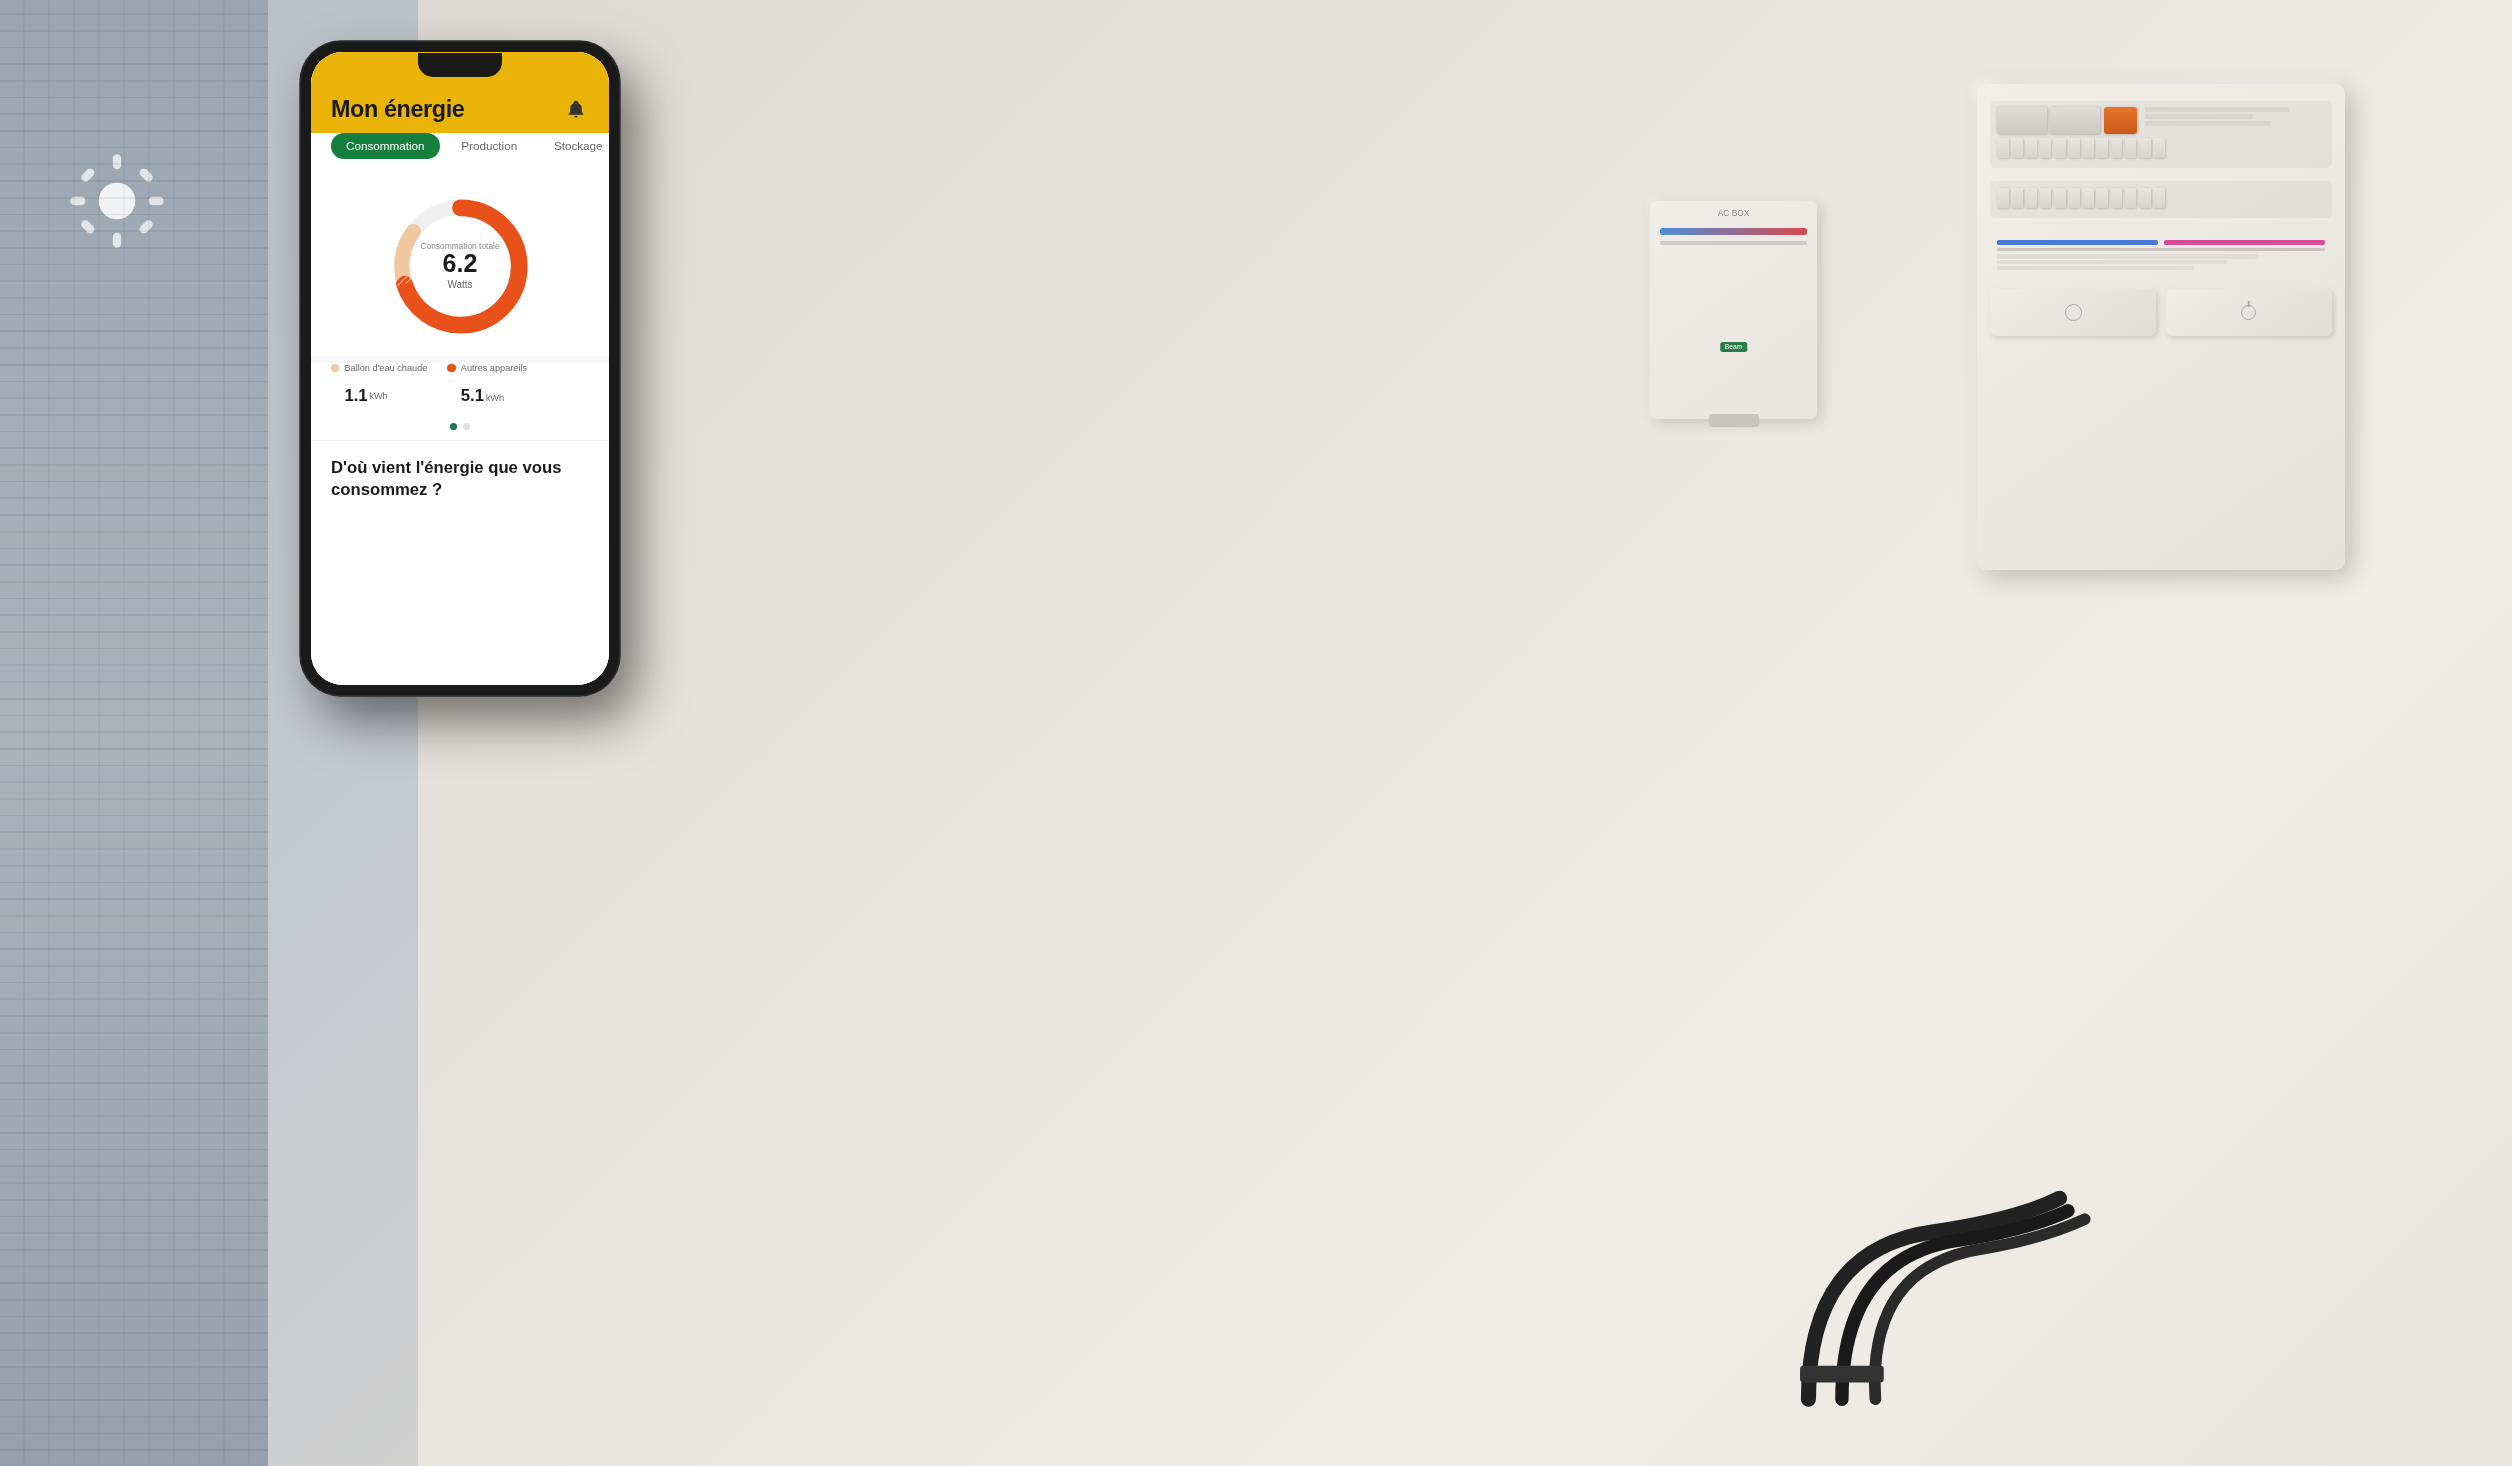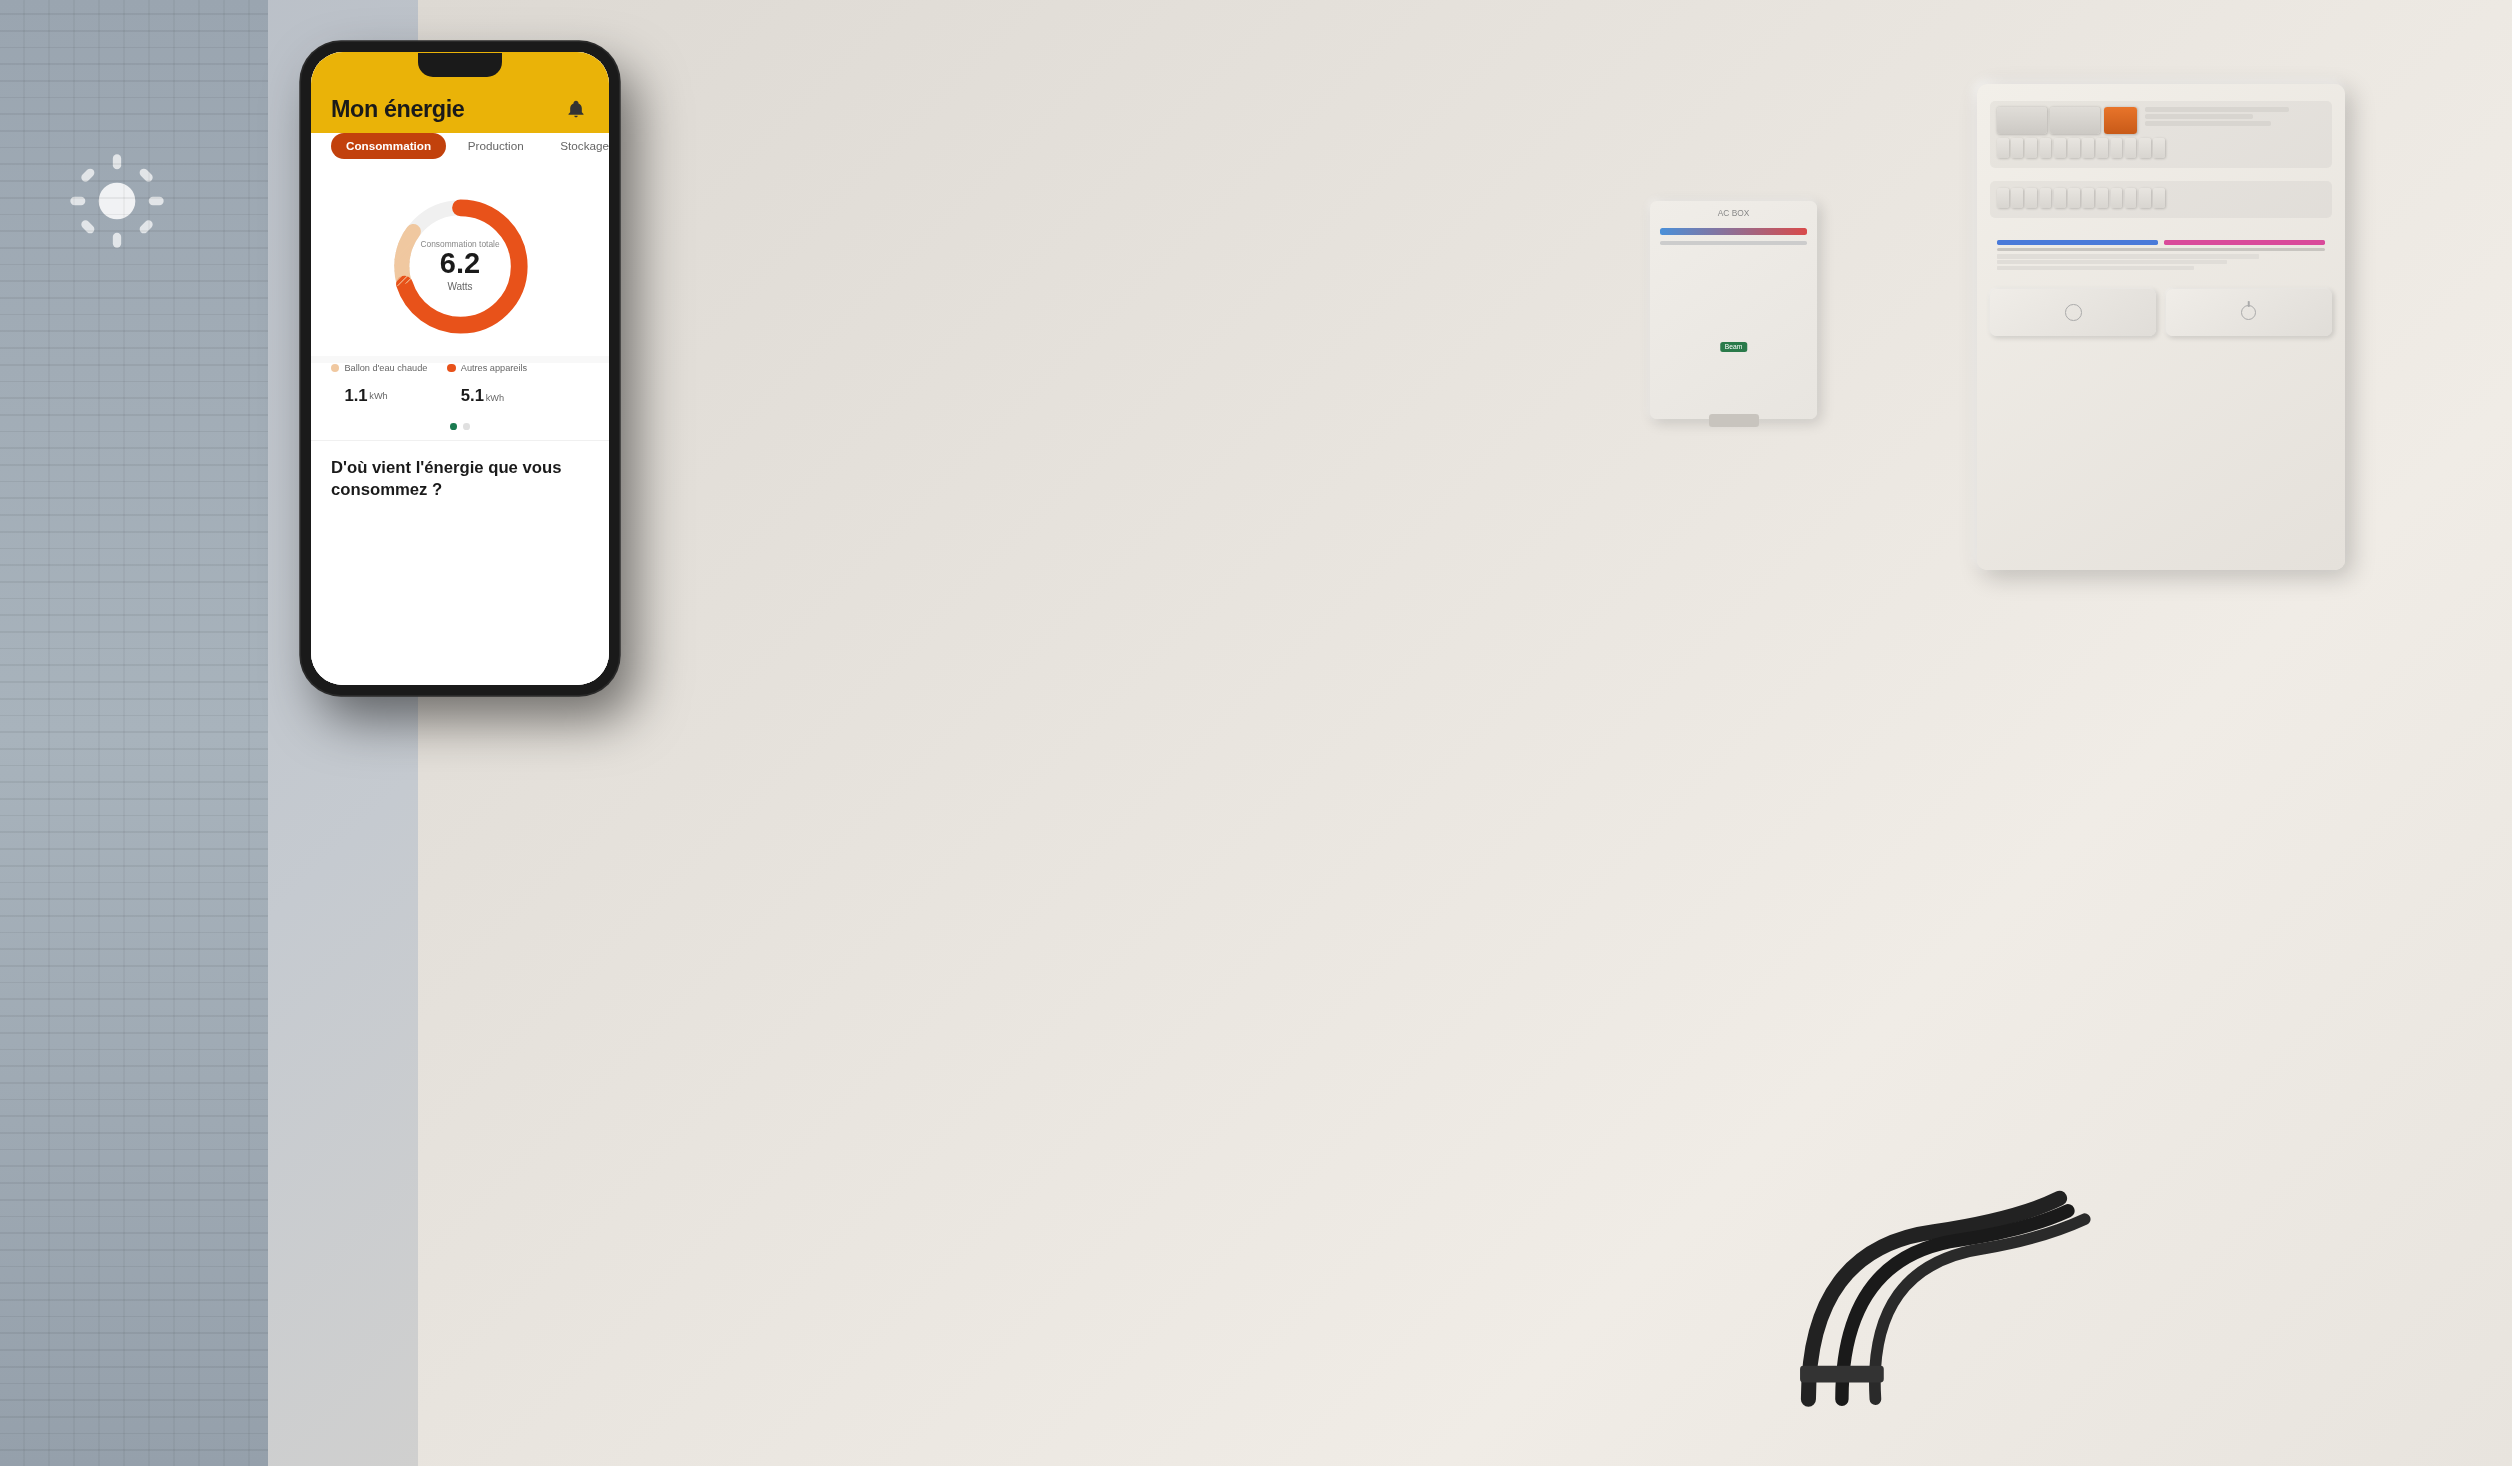--- a/index.html
+++ b/index.html
@@ -244,23 +244,23 @@
     .tab-item {
       padding: 6.7px 15px;
       border-radius: 20px;
       font-size: 11.7px;
       font-weight: 500;
       color: #666;
       cursor: pointer;
     }
 
     .tab-item.active {
-      background: #c2410c;
+      background: #15803d;
       color: #fff;
-      font-weight: 700;
+      font-weight: 400;
     }
 
     
     .dropdown-row {
       background: #f8f8f8;
       padding: 11.7px 20px;
     }
 
     .dropdown-btn {
       display: inline-flex;
@@ -302,21 +302,21 @@
     }
 
     .donut-label {
       font-size: 8.4px;
       color: #888;
       display: block;
       white-space: nowrap;
     }
 
     .donut-value {
-      font-size: 29px;
+      font-size: 25px;
       font-weight: 800;
       color: #1a1a1a;
       display: block;
       line-height: 1;
     }
 
     .donut-unit {
       font-size: 10px;
       color: #666;
     }

